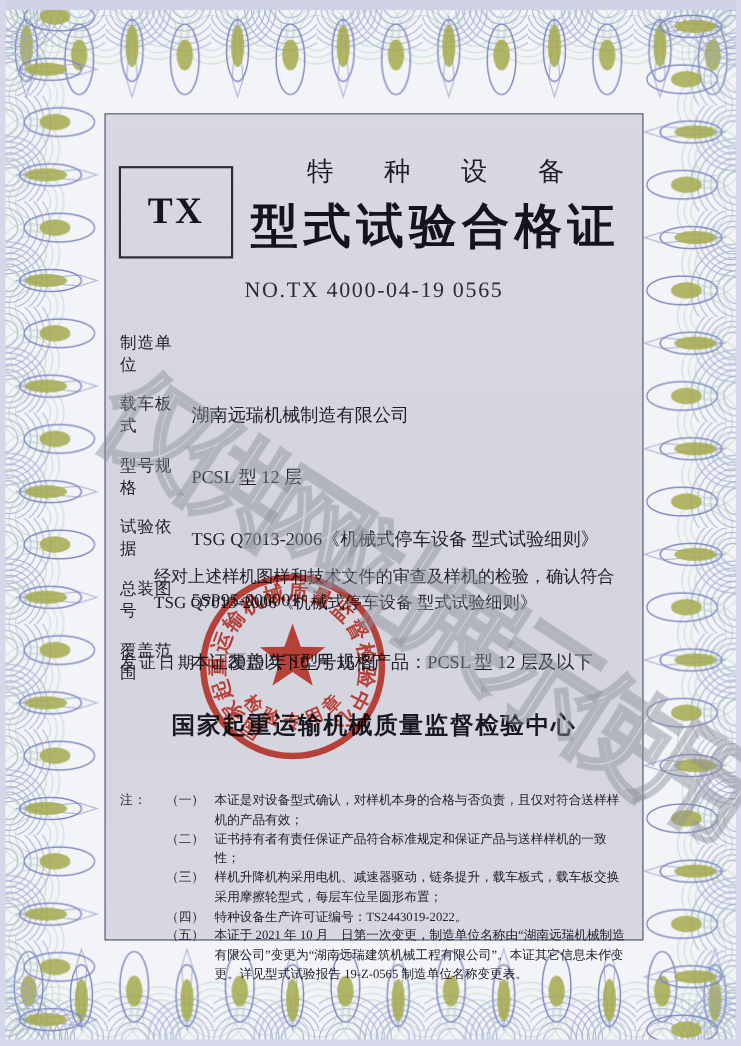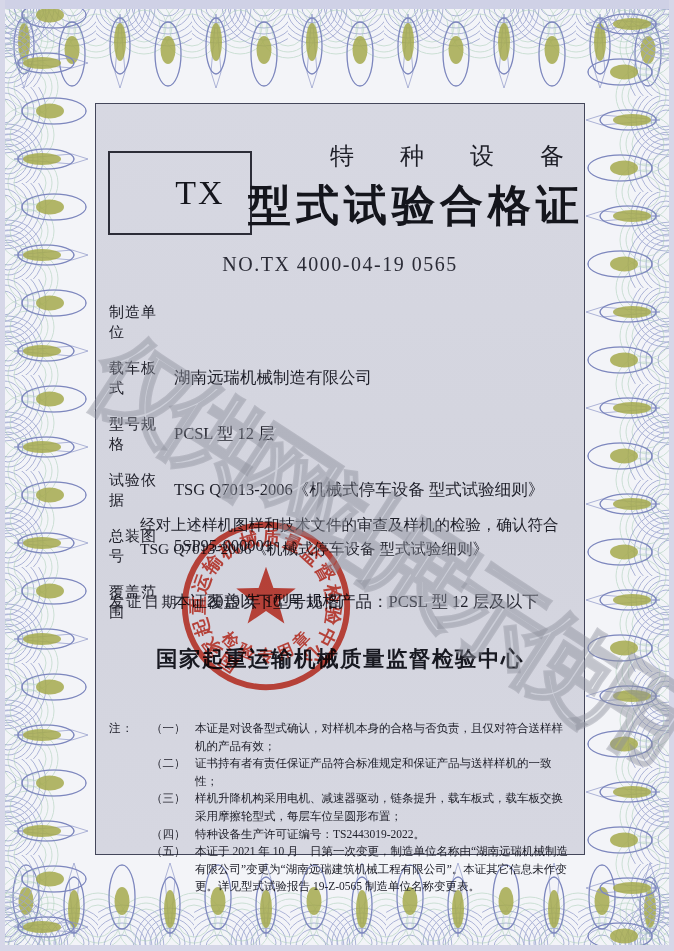--- a/index.html
+++ b/index.html
@@ -13,23 +13,23 @@
   
   .panel{
     position:absolute;left:95px;top:103px;width:490px;height:752px;
     background:linear-gradient(180deg,#d7d8e2 0%,#d3d4de 55%,#d6d7e1 100%);
     border:1.5px solid #43465a;
     box-sizing:border-box;z-index:10;
   }
   .tx-box{
     position:absolute;left:12px;top:47px;width:100px;height:80px;
     border:2px solid #2c2d38;display:flex;align-items:center;justify-content:center;
-    font-weight:normal;font-size:34px;letter-spacing:2px;color:#15161d;padding-left:40px;
-  }
-  .head{position:absolute;left:112px;right:0;top:36px;text-align:right;}
+    font-weight:bold;font-size:34px;letter-spacing:2px;color:#15161d;
+  }
+  .head{position:absolute;left:112px;right:0;top:36px;text-align:center;}
   .head .supertitle{font-size:24px;letter-spacing:20px;margin-left:20px;color:#1c1d26;}
   .head .title{font-size:43px;font-weight:bold;letter-spacing:5px;margin-top:5px;color:#14151c;font-family:Liberation Mono, monospace;}
   .cert-no{position:absolute;left:0;width:100%;top:149px;text-align:center;
     font-size:20px;letter-spacing:1.5px;color:#2a2b36;}
   .fields{position:absolute;left:13px;right:10px;top:198px;}
   .field-row{display:flex;align-items:center;margin-bottom:16px;line-height:20px;}
   .field-label{width:62px;flex:none;font-size:15px;letter-spacing:1px;color:#20212b;}
   .field-value{font-size:16.5px;margin-left:3px;color:#1d1e28;white-space:nowrap;}
   .statement{position:absolute;left:44px;right:18px;top:409px;
     font-size:15.5px;line-height:24px;color:#1d1e28;}

